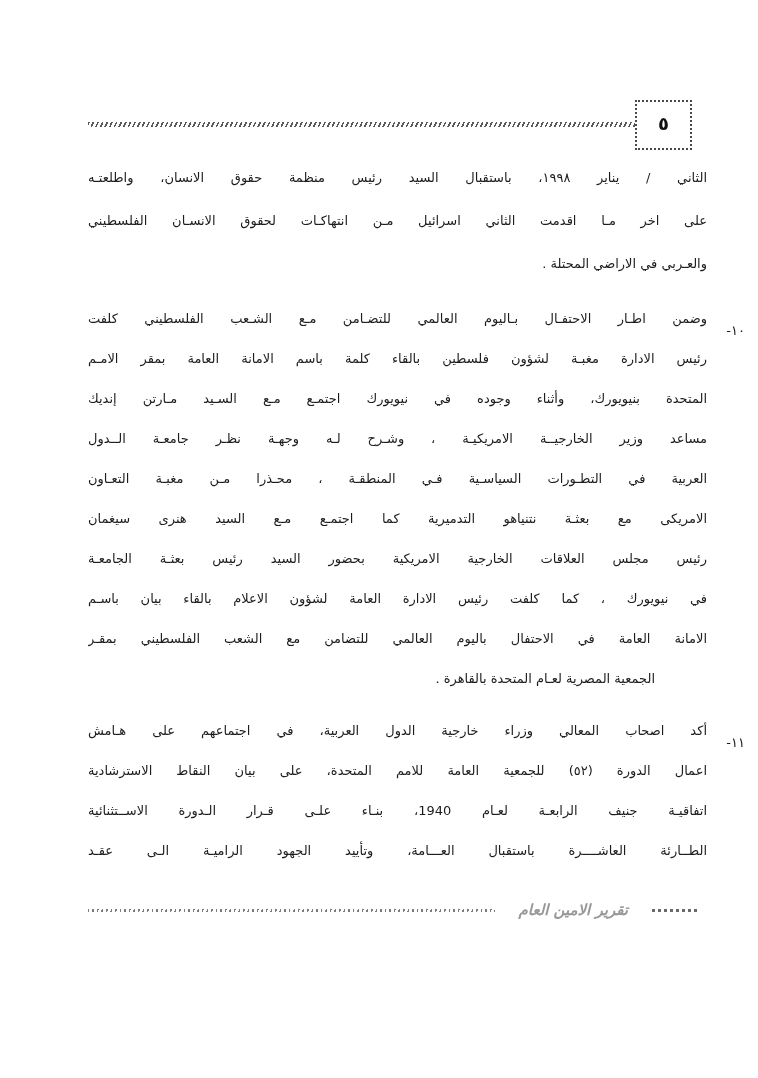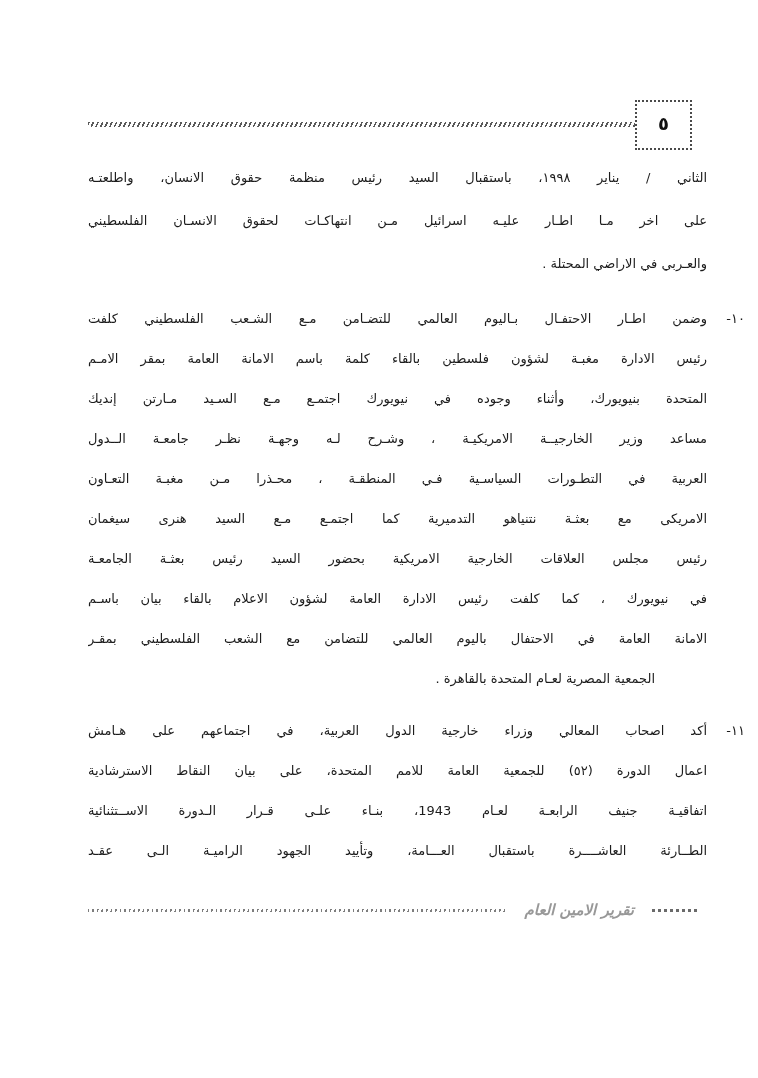--- a/index.html
+++ b/index.html
@@ -53,21 +53,21 @@
     padding: 0 51px 0 88px;
     font-size: 13px;
   }
   .para { margin: 0; }
   .intro { margin-top: 6px; line-height: 43px; }
   .item  { position: relative; }
   .item-10 { margin-top: 14px; line-height: 40px; }
   .item-11 { margin-top: 12px; line-height: 40px; }
   .marker {
     position: absolute;
-    top: 0;
+    top: 12px;
     right: -38px;
     white-space: nowrap;
     line-height: inherit;
   }
   .line {
     text-align: justify;
     text-align-last: justify;
     overflow: hidden;
   }
   .line.end {
@@ -76,21 +76,21 @@
   .line.end-indent {
     text-align-last: right;
     padding-right: 52px;
   }
   
   .footer {
     display: flex;
     direction: rtl;
     align-items: center;
     margin: 30px 60px 0 88px;
-    gap: 18px;
+    gap: 24px;
   }
   .footer-dash-short {
     flex: 0 0 46px;
     height: 3px;
     background-image: repeating-linear-gradient(90deg, #6a6a6a 0 3px, transparent 3px 6px);
   }
   .footer-label {
     flex: 0 0 auto;
     font-size: 15px;
     font-weight: bold;
@@ -116,21 +116,21 @@
     <div class="header-rule"></div>
     <div class="page-num-box">
       <span class="page-num">٥</span>
     </div>
   </div>
 
   <div class="page-body">
 
     <div class="para intro">
       <div class="line">الثاني / يناير ١٩٩٨، باستقبال السيد رئيس منظمة حقوق الانسان، واطلعتـه</div>
-      <div class="line">على اخر مـا اطـار عليـه اسرائيل مـن انتهاكـات لحقوق الانسـان الفلسطيني</div>
+      <div class="line">على اخر مـا اقدمت الثاني اسرائيل مـن انتهاكـات لحقوق الانسـان الفلسطيني</div>
       <div class="line end">والعـربي في الاراضي المحتلة .</div>
     </div>
 
     <div class="para item item-10">
       <span class="marker">١٠-</span>
       <div class="line">وضمن اطـار الاحتفـال بـاليوم العالمي للتضـامن مـع الشـعب الفلسطيني كلفت</div>
       <div class="line">رئيس الادارة مغبـة لشؤون فلسطين بالقاء كلمة باسم الامانة العامة بمقر الامـم</div>
       <div class="line">المتحدة بنيويورك، وأثناء وجوده في نيويورك اجتمـع مـع السـيد مـارتن إنديك</div>
       <div class="line">مساعد وزير الخارجيــة الامريكيـة ، وشـرح لـه وجهـة نظـر جامعـة الــدول</div>
       <div class="line">العربية في التطـورات السياسـية فـي المنطقـة ، محـذرا مـن مغبـة التعـاون</div>
@@ -138,21 +138,21 @@
       <div class="line">رئيس مجلس العلاقات الخارجية الامريكية بحضور السيد رئيس بعثـة الجامعـة</div>
       <div class="line">في نيويورك ، كما كلفت رئيس الادارة العامة لشؤون الاعلام بالقاء بيان باسـم</div>
       <div class="line">الامانة العامة في الاحتفال باليوم العالمي للتضامن مع الشعب الفلسطيني بمقـر</div>
       <div class="line end-indent">الجمعية المصرية لعـام المتحدة بالقاهرة .</div>
     </div>
 
     <div class="para item item-11">
       <span class="marker">١١-</span>
       <div class="line">أكد اصحاب المعالي وزراء خارجية الدول العربية، في اجتماعهم على هـامش</div>
       <div class="line">اعمال الدورة (٥٢) للجمعية العامة للامم المتحدة، على بيان النقاط الاسترشادية</div>
-      <div class="line">اتفاقيـة جنيف الرابعـة لعـام 1943، بنـاء علـى قـرار الـدورة الاســتثنائية</div>
+      <div class="line">اتفاقيـة جنيف الرابعـة لعـام 1940، بنـاء علـى قـرار الـدورة الاســتثنائية</div>
       <div class="line">الطــارئة العاشــــرة باستقبال العـــامة، وتأييد الجهود الراميـة الـى عقـد</div>
     </div>
 
   </div>
 
   <div class="footer">
     <div class="footer-dash-short"></div>
     <div class="footer-label">تقرير الامين العام</div>
     <div class="footer-dots-long"></div>
   </div>

